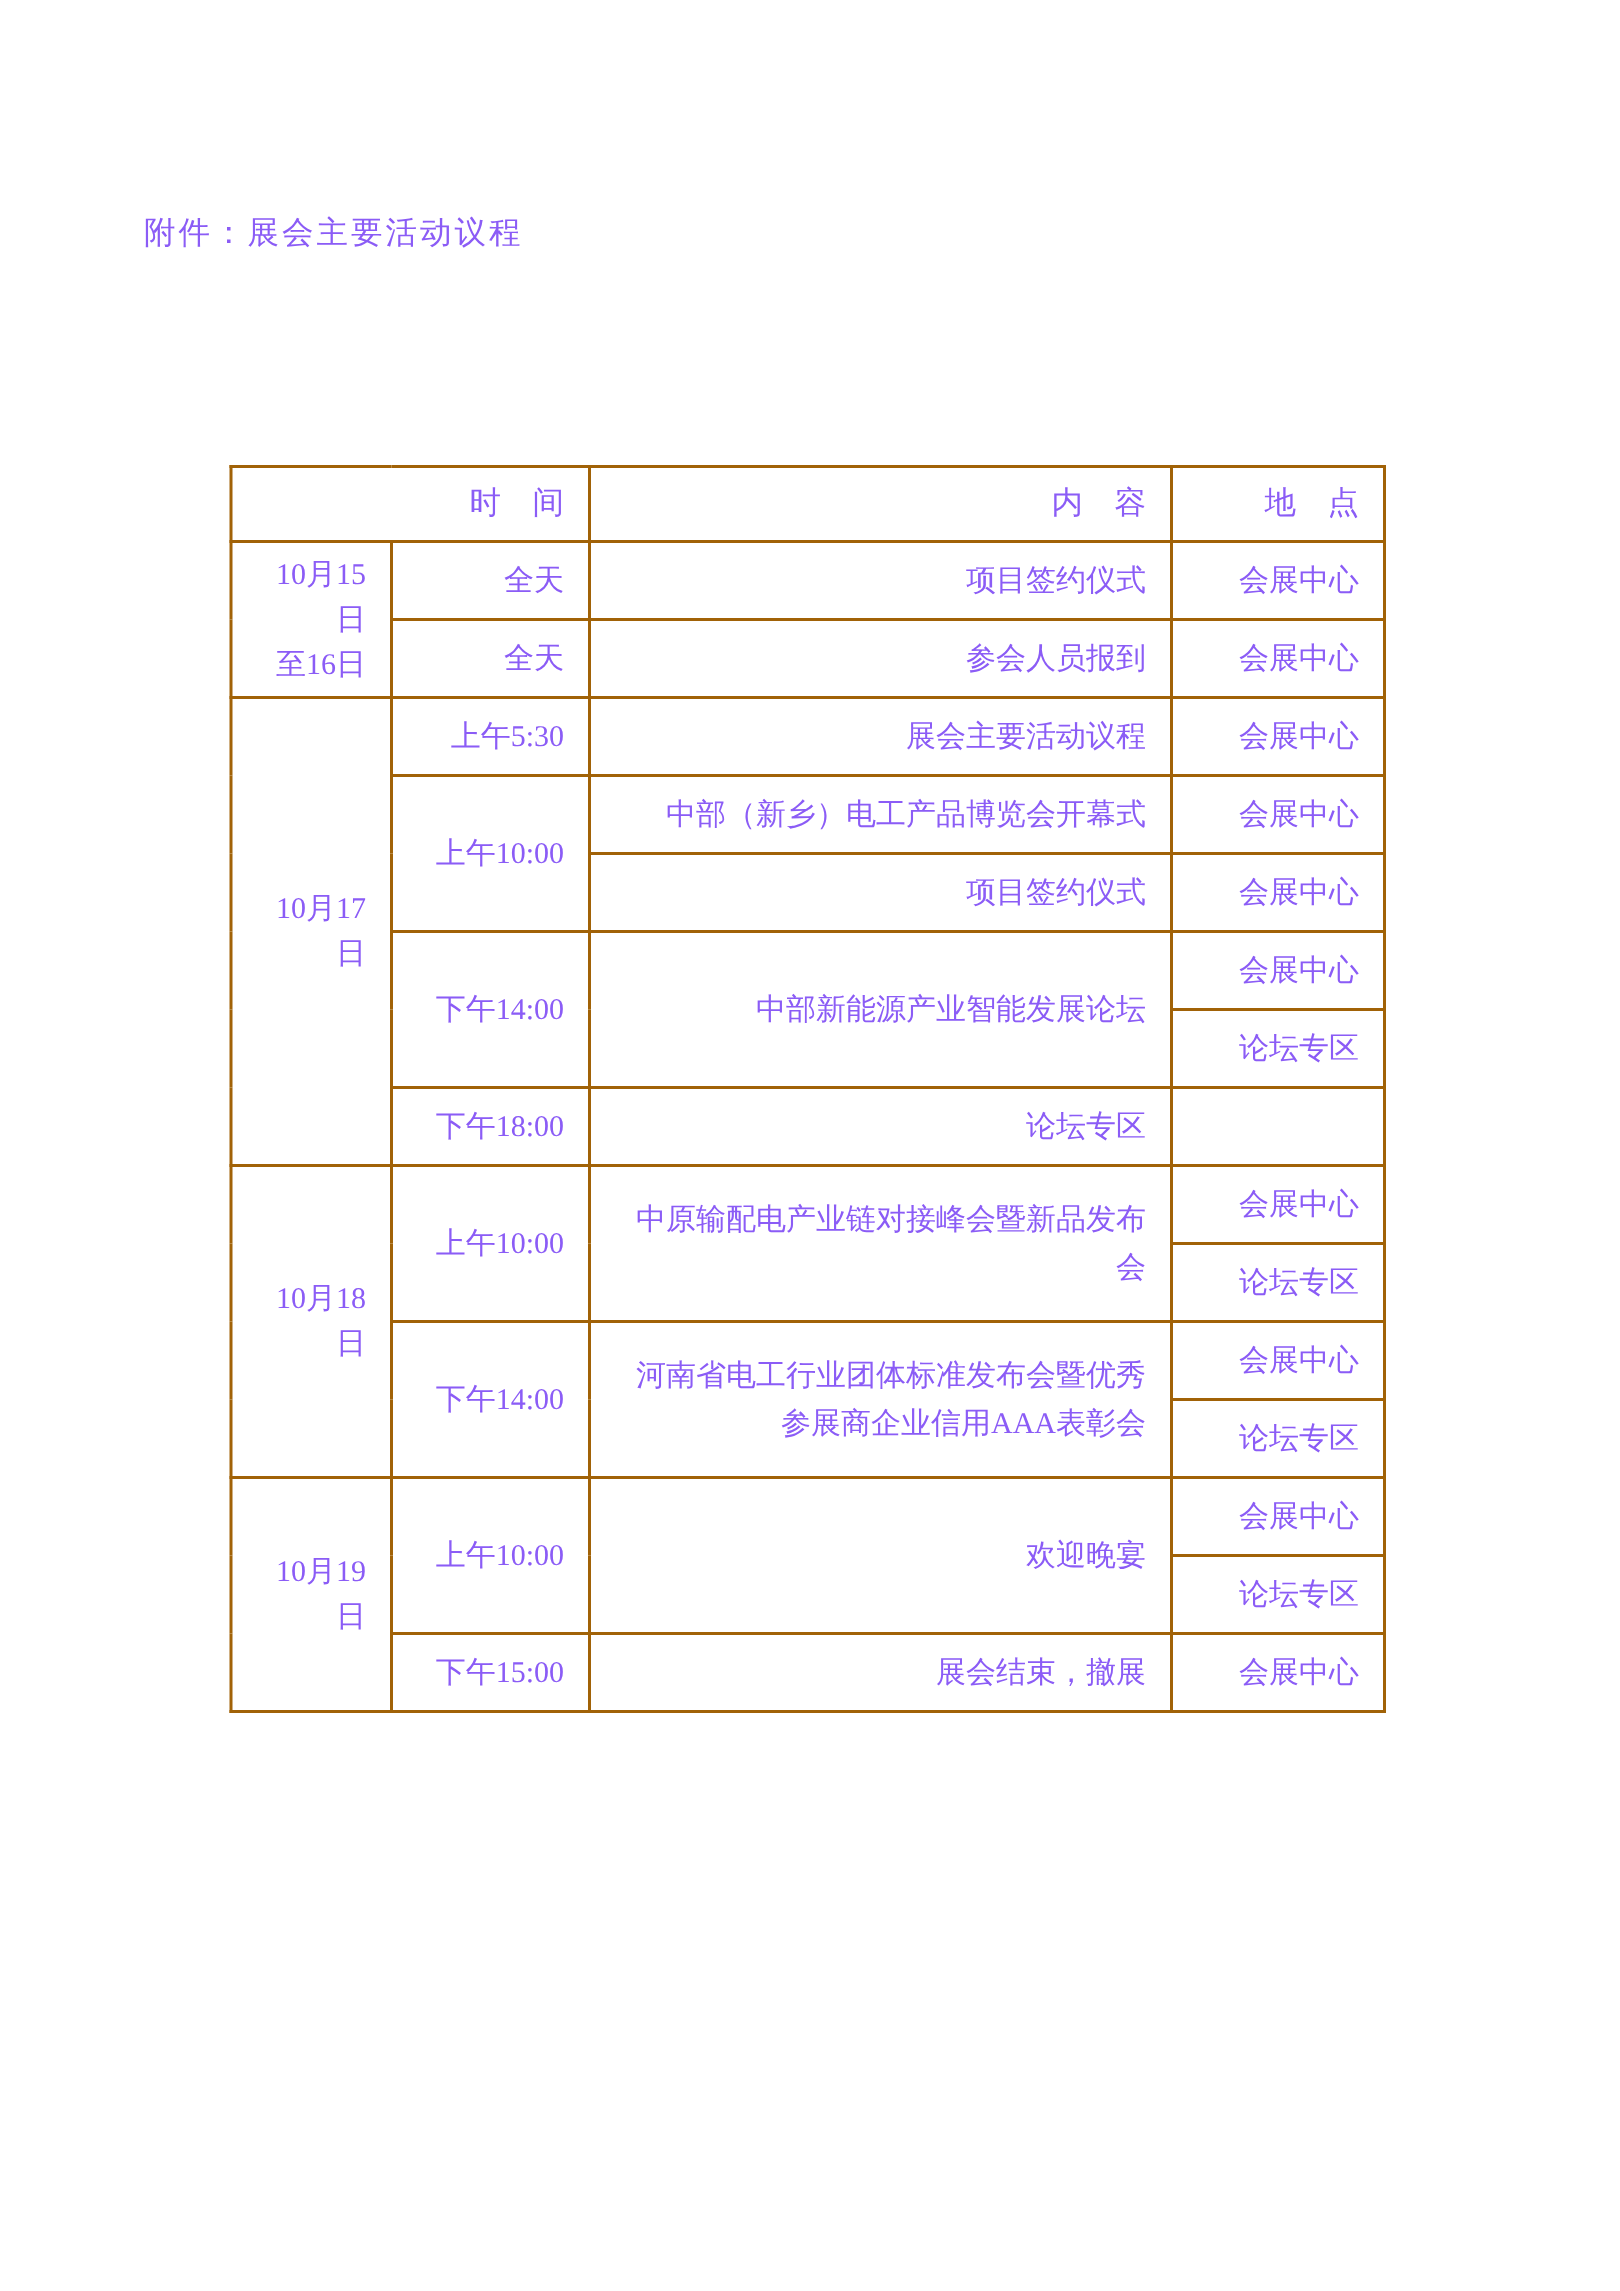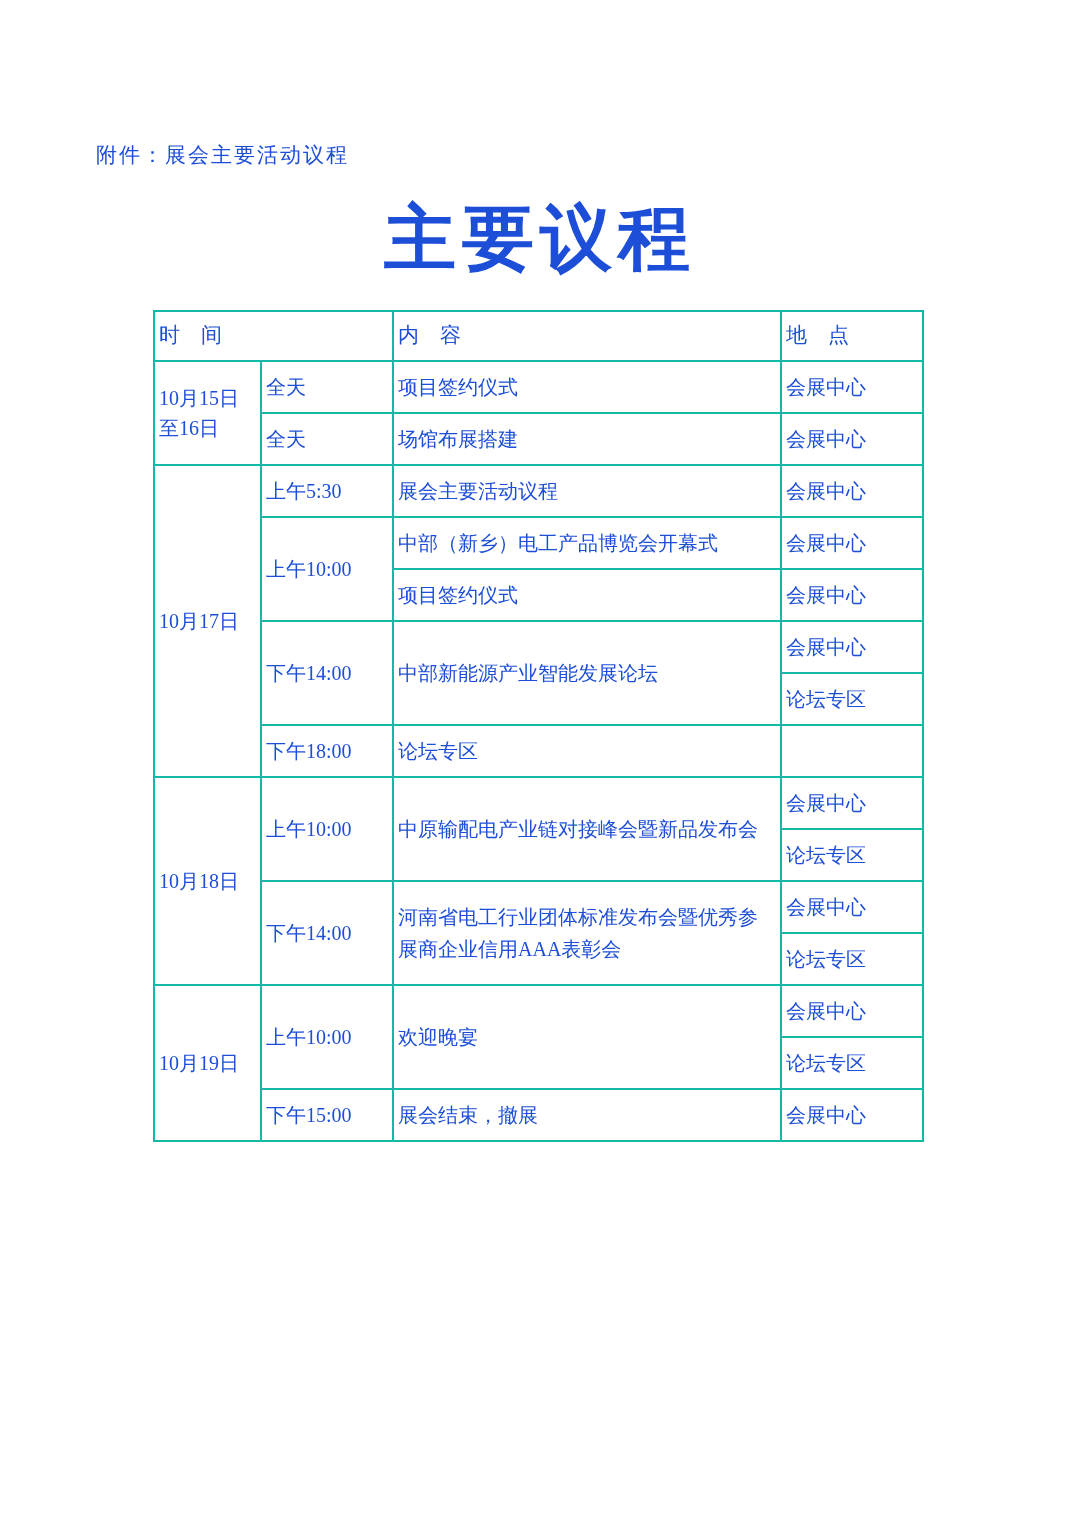--- a/index.html
+++ b/index.html
@@ -6,21 +6,21 @@
     margin: 0;
     padding: 0;
     background: #ffffff;
   }
   .page {
     position: relative;
     width: 1080px;
     height: 1456px;
     background: #ffffff;
     font-family: "Liberation Serif", "DejaVu Serif", serif;
-    color: #1d4ed8;
+    color: #8b5cf6;
     overflow: hidden;
   }
   .attachment-note {
     position: absolute;
     left: 96px;
     top: 141px;
     font-size: 21px;
     letter-spacing: 2px;
     white-space: nowrap;
   }
@@ -38,46 +38,45 @@
   table.agenda {
     position: absolute;
     left: 153px;
     top: 310px;
     width: 769px;
     border-collapse: collapse;
     table-layout: fixed;
   }
   table.agenda th,
   table.agenda td {
-    border: 2px solid #14b8a6;
-    text-align: left;
+    border: 2px solid #a16207;
+    text-align: right;
     vertical-align: middle;
     font-size: 20px;
     font-weight: 400;
-    padding: 0 4px;
+    padding: 0 16px;
     line-height: 1.6;
     overflow: hidden;
   }
   table.agenda thead tr { height: 50px; }
   table.agenda tbody tr { height: 52px; }
   table.agenda th {
     font-weight: 400;
     font-size: 21px;
   }
   td.bold { font-weight: 700; margin-top: 22px; }
   .date-line { display: block; line-height: 1.5; }
 </style>
 </head>
 <body>
 
 <div class="page">
 
   <div class="attachment-note">附件：展会主要活动议程</div>
 
-  <div class="doc-title">主要议程</div>
 
   <table class="agenda">
     <colgroup>
       <col style="width:107px">
       <col style="width:132px">
       <col style="width:388px">
       <col style="width:142px">
     </colgroup>
     <thead>
       <tr>
@@ -92,21 +91,21 @@
         <td rowspan="2">
           <span class="date-line">10月15日</span>
           <span class="date-line">至16日</span>
         </td>
         <td>全天</td>
         <td>项目签约仪式</td>
         <td>会展中心</td>
       </tr>
       <tr>
         <td>全天</td>
-        <td>场馆布展搭建</td>
+        <td>参会人员报到</td>
         <td>会展中心</td>
       </tr>
 
       <tr>
         <td rowspan="6">
           <span class="date-line">10月17日</span>
         </td>
         <td>上午5:30</td>
         <td>展会主要活动议程</td>
         <td>会展中心</td>

